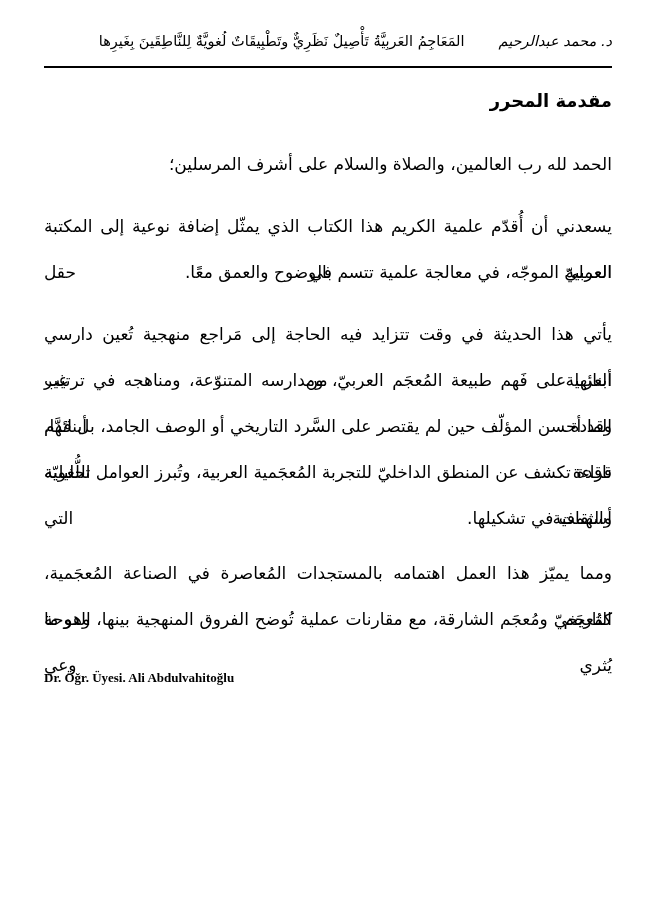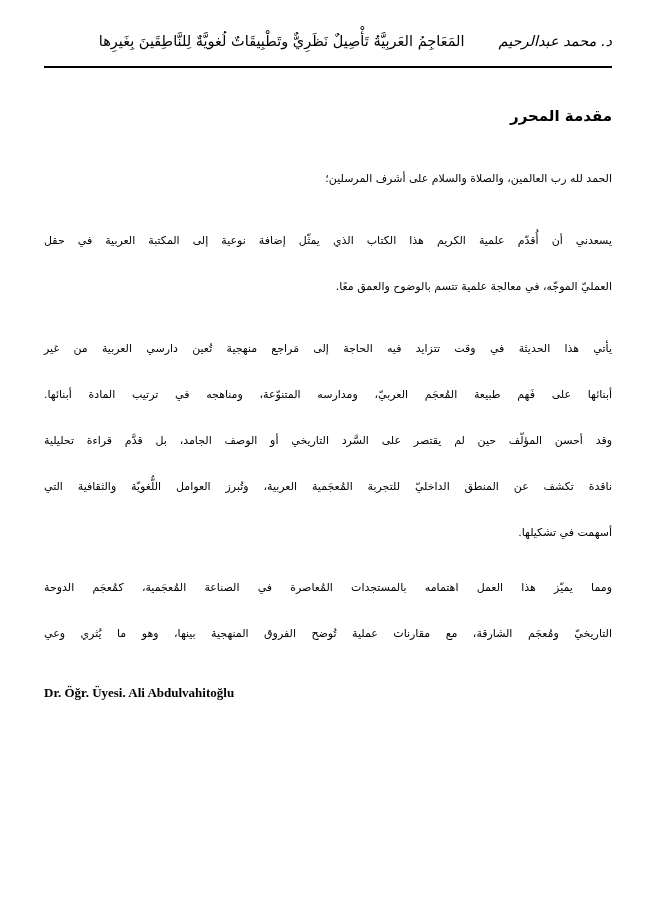--- a/index.html
+++ b/index.html
@@ -28,33 +28,33 @@
   .header-title  { white-space: nowrap; }
   .header-rule {
     border: none;
     border-top: 2px solid #000000;
     margin: 10px 0 0 0;
   }
   
   .section-heading {
     direction: rtl;
     text-align: right;
-    font-size: 15px;
+    font-size: 18px;
     font-weight: bold;
     line-height: 24px;
-    margin: 36px 0 0 0;
+    margin: 21px 0 0 0;
   }
   
   .para { direction: rtl; }
   .para-1 { margin-top: 28px; }
   .para-2 { margin-top: 16px; }
   .para-3 { margin-top: 16px; }
   .para-4 { margin-top: 9px; }
   .line {
-    font-size: 11px;
+    font-size: 17px;
     height: 46px;
     line-height: 46px;
     white-space: normal;
   }
   .line.fill {
     text-align: justify;
     text-align-last: justify;
   }
   .line.end { text-align: right; }
   

